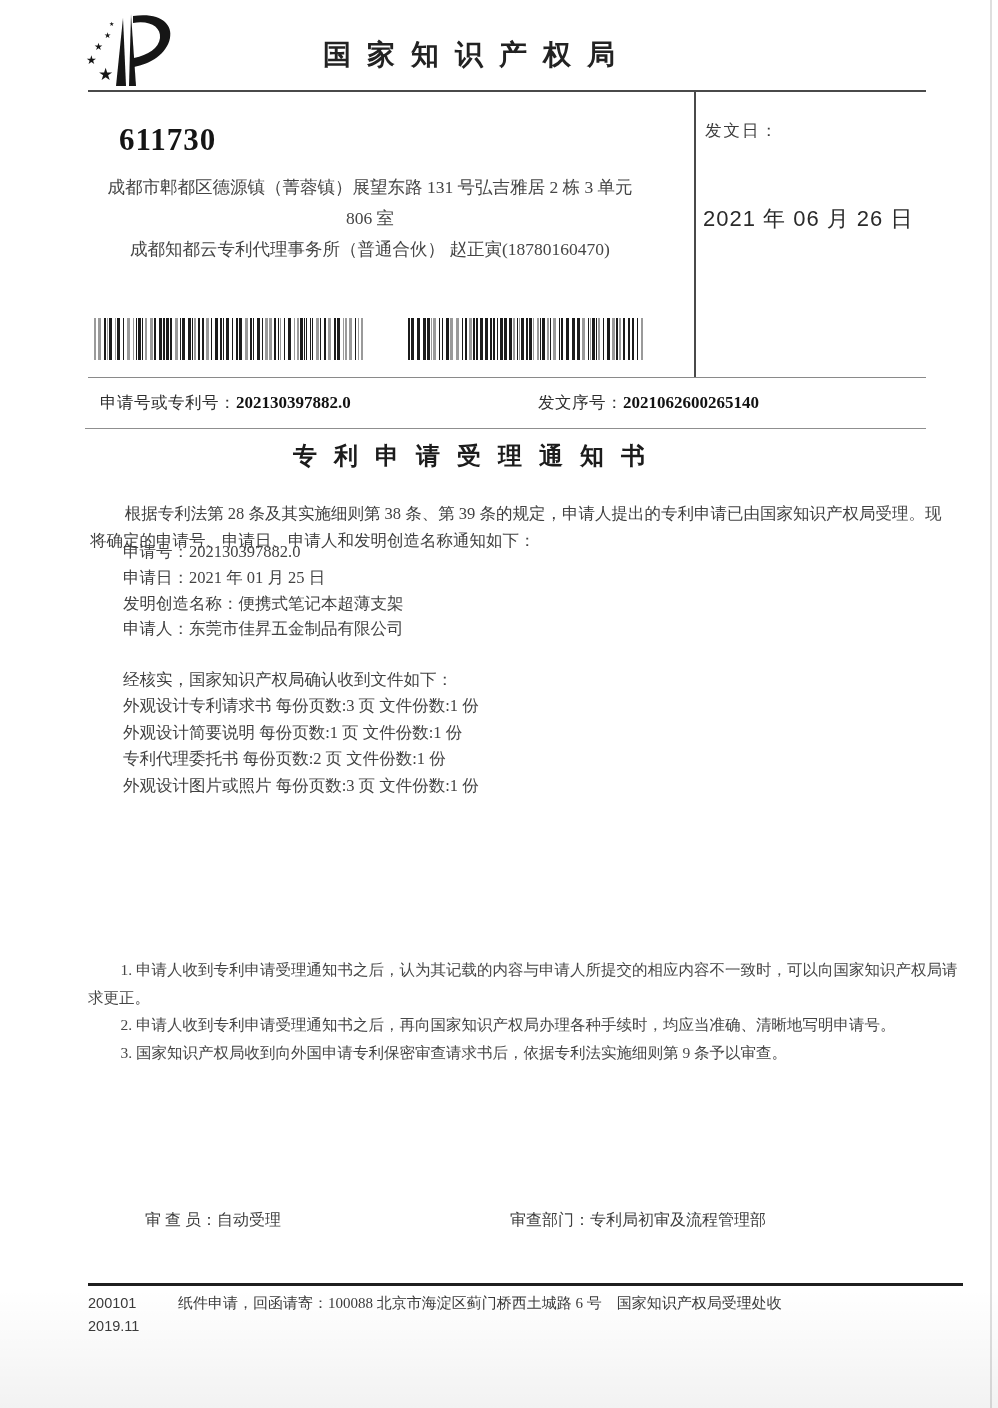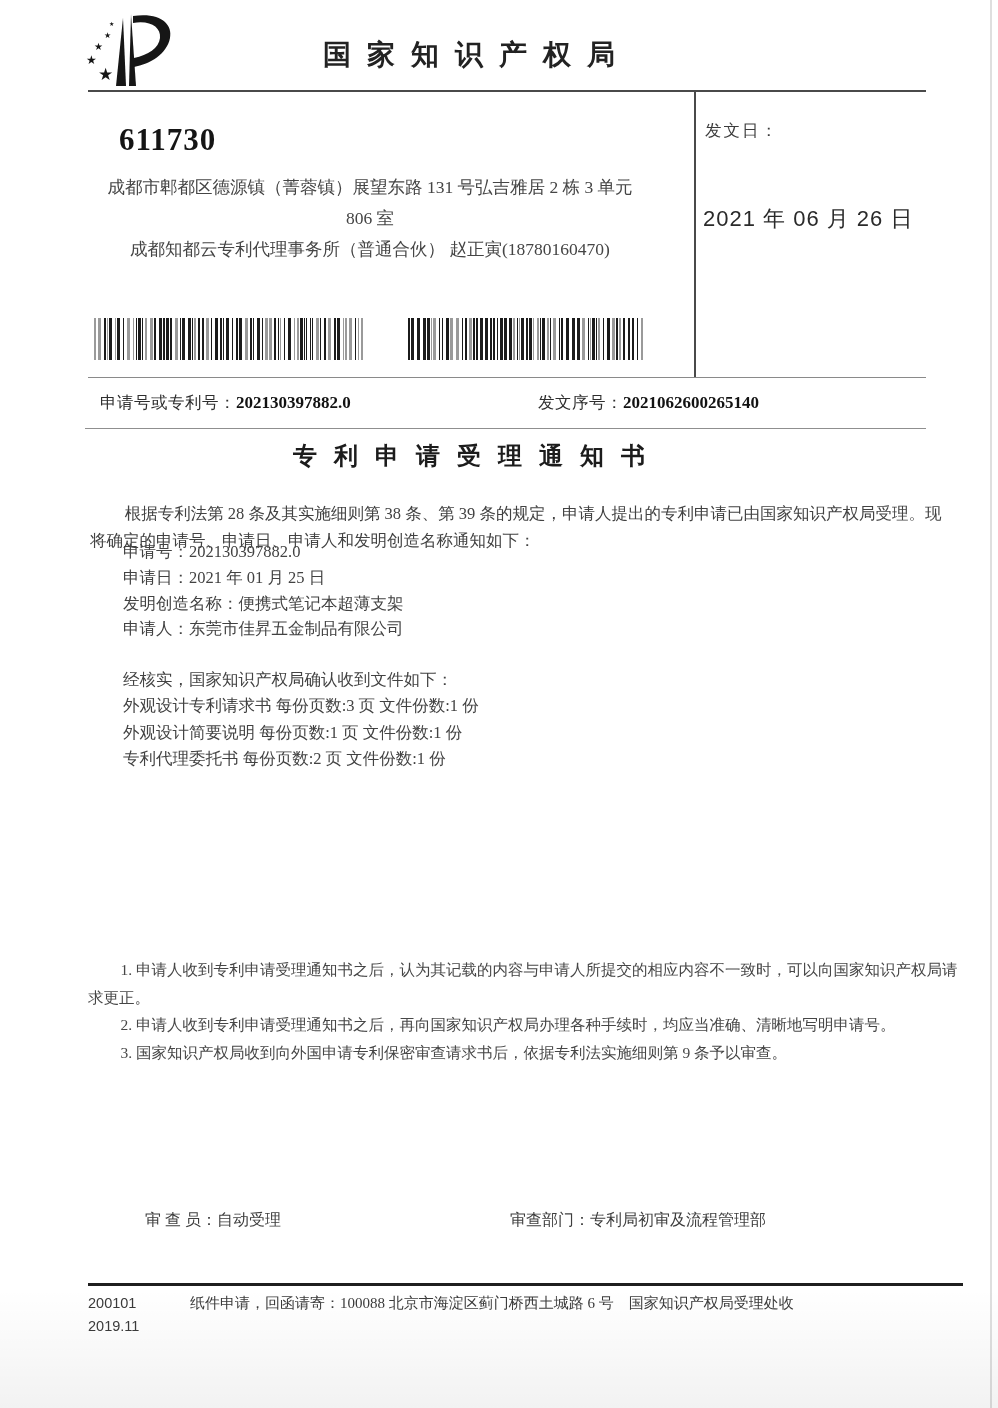--- a/index.html
+++ b/index.html
@@ -60,21 +60,21 @@
   
   .tips{position:absolute;left:88px;top:956px;width:878px;font-size:15.5px;line-height:27.5px;color:#464646;}
   .tips .tip{text-indent:2.1em;margin:0;}
   .tips .tip-heading{text-indent:0;margin:0;}
   
   .signoff{position:absolute;left:145px;top:1210px;width:800px;font-size:16px;color:#3e3e3e;}
   .signoff-dept{position:absolute;left:365px;top:0;}
   
   .footer-codes{position:absolute;left:88px;top:1292px;font-size:14.5px;line-height:23px;
     color:#3a3a3a;font-family:"Liberation Sans","DejaVu Sans",sans-serif;}
-  .footer-text{position:absolute;left:190px;top:1292px;width:782px;font-size:15px;line-height:23px;color:#3a3a3a;}
+  .footer-text{position:absolute;left:178px;top:1292px;width:782px;font-size:15px;line-height:23px;color:#3a3a3a;}
   .footer-text p{margin:0;}
 </style>
 </head>
 <body>
 
 <div class="page">
 
   <div class="scan-edge-right"></div>
   <div class="scan-shade-bottom"></div>
 
@@ -256,20 +256,21 @@
     <div><span>申请日：</span><span>2021 年 01 月 25 日</span></div>
     <div><span>发明创造名称：</span><span>便携式笔记本超薄支架</span></div>
     <div><span>申请人：</span><span>东莞市佳昇五金制品有限公司</span></div>
   </div>
 
   <div class="received">
     <div>经核实，国家知识产权局确认收到文件如下：</div>
     <div>外观设计专利请求书 每份页数:3 页  文件份数:1 份</div>
     <div>外观设计简要说明 每份页数:1 页  文件份数:1 份</div>
     <div>专利代理委托书 每份页数:2 页  文件份数:1 份</div>
+    <div>外观设计图片或照片 每份页数:3 页  文件份数:1 份</div>
   </div>
 
   <div class="tips">
     <p class="tip">1. 申请人收到专利申请受理通知书之后，认为其记载的内容与申请人所提交的相应内容不一致时，可以向国家知识产权局请求更正。</p>
     <p class="tip">2. 申请人收到专利申请受理通知书之后，再向国家知识产权局办理各种手续时，均应当准确、清晰地写明申请号。</p>
     <p class="tip">3. 国家知识产权局收到向外国申请专利保密审查请求书后，依据专利法实施细则第 9 条予以审查。</p>
   </div>
 
   <div class="signoff">
     <span>审 查 员：</span><span>自动受理</span>

